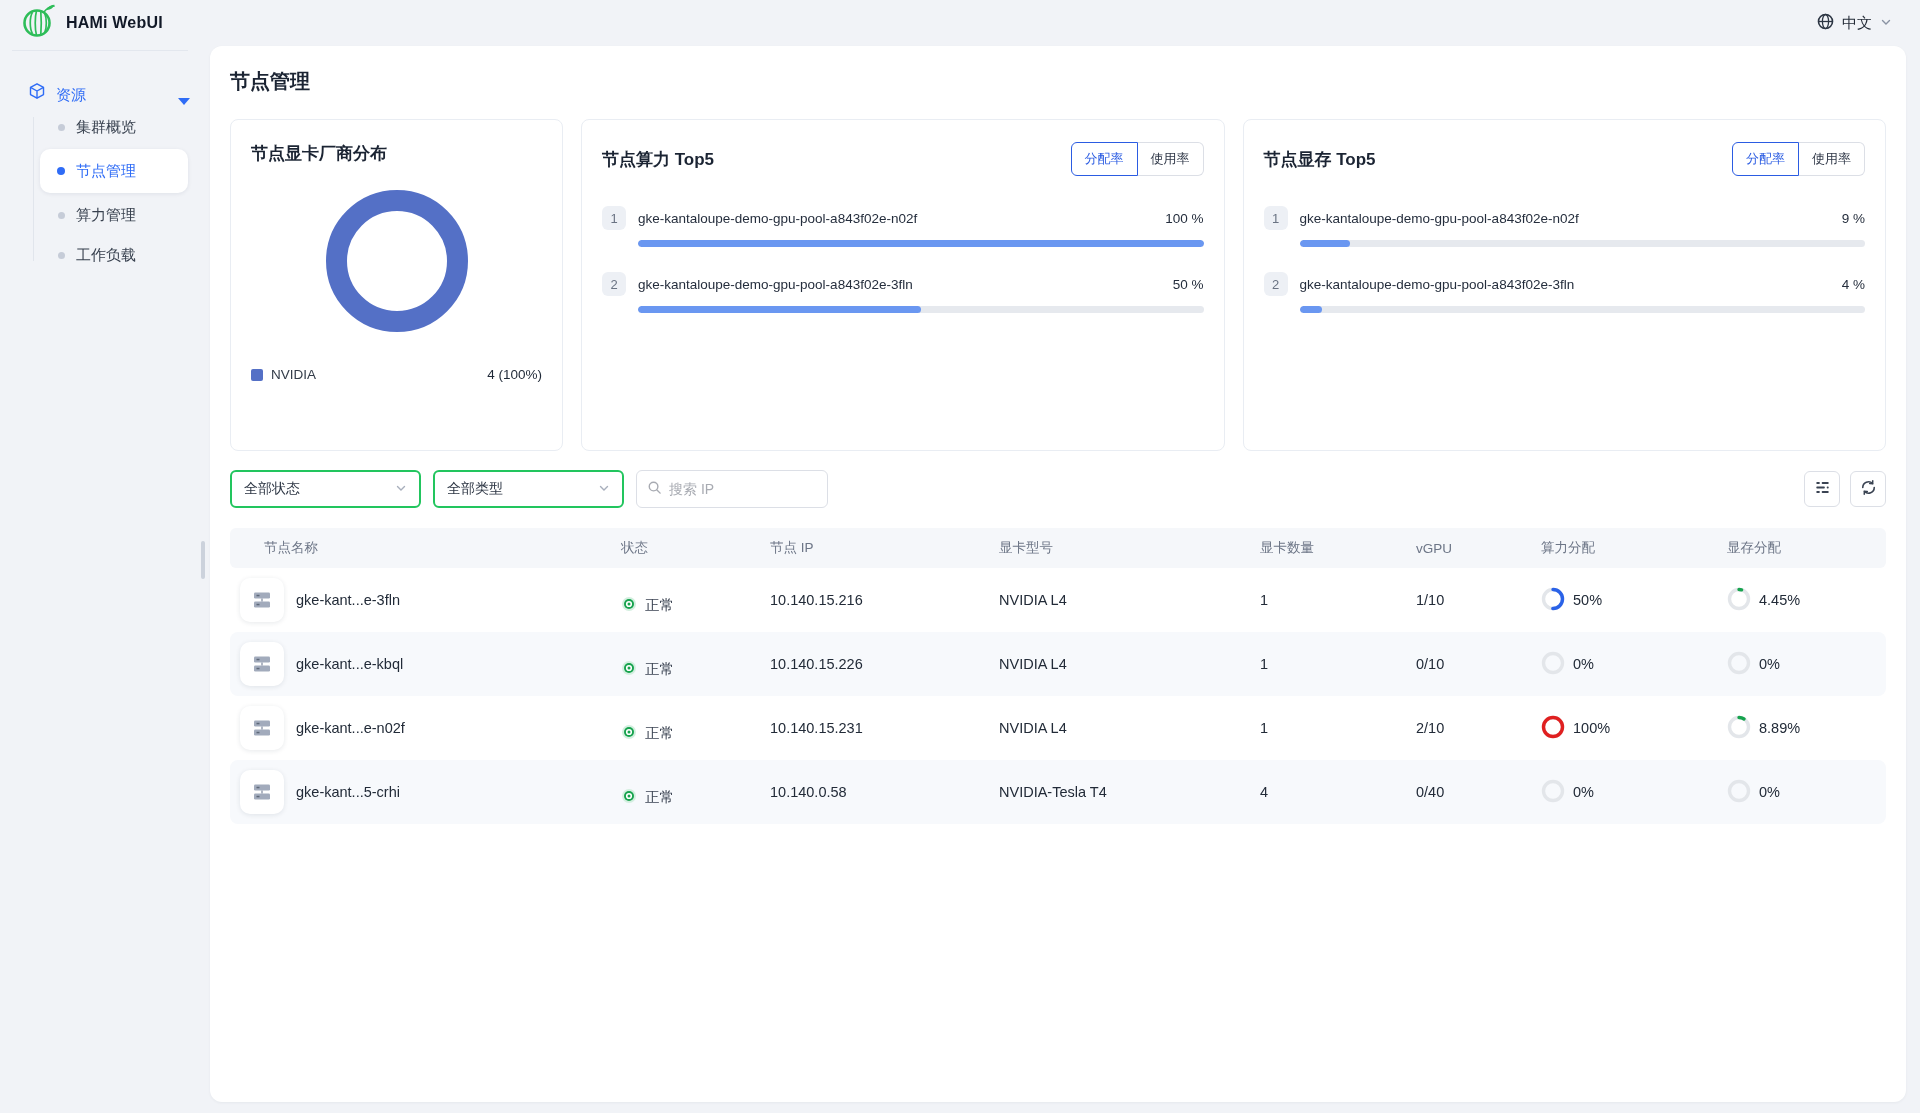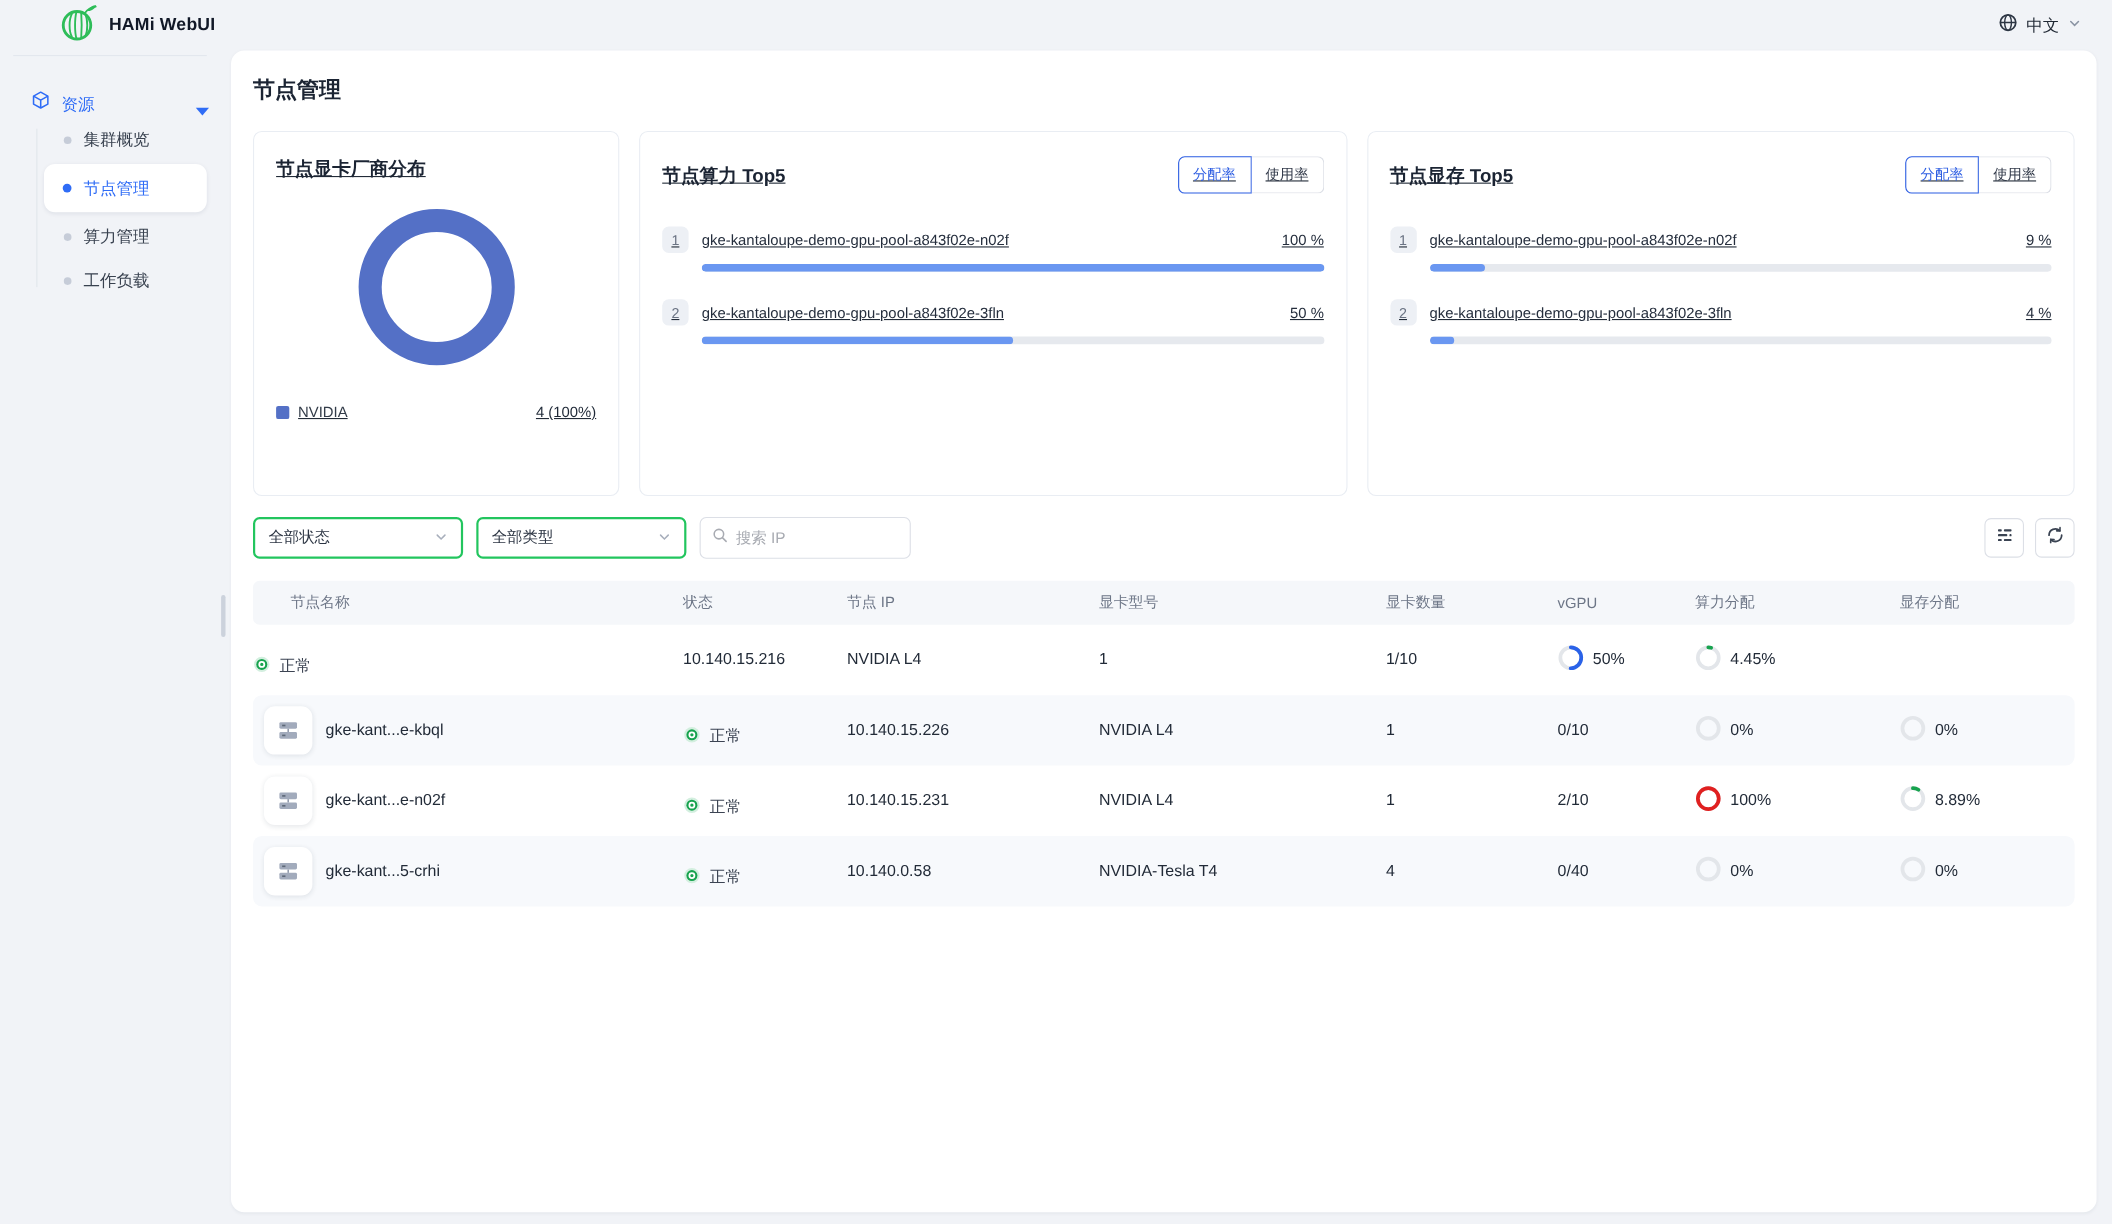--- a/index.html
+++ b/index.html
@@ -2,21 +2,21 @@
 <html><head>
 <meta charset="utf-8">
 <style>
   * { box-sizing: border-box; margin: 0; padding: 0; }
   html,body { width:1920px; height:1113px; }
   body {
     font-family: "Liberation Sans", "DejaVu Sans", sans-serif;
     background:#f1f3f7; color:#222b38; overflow:hidden; position:relative;
   }
   
-  .topbar { height:46px; display:flex; align-items:center; padding:0 28px 0 20px;margin-left:33px; }
+  .topbar { height:46px; display:flex; align-items:center; padding:0 28px 0 20px; }
   .brand { display:flex; align-items:center; gap:10px; }
   .brand-title { font-size:16px; font-weight:700; color:#111827; letter-spacing:.2px; }
   .lang { margin-left:auto; display:flex; align-items:center; gap:8px; cursor:pointer; }
   .lang-label { font-size:15px; color:#1f2733; }
   
   .layout { display:flex; align-items:flex-start; }
   .sidebar { width:210px; flex:none; }
   .side-divider { border-top:1px solid #e3e7ee; margin:4px 22px 10px 12px; }
   .nav-group { display:flex; align-items:flex-end; height:44px; padding:0 20px 0 28px; gap:10px; cursor:pointer;font-family:Liberation Mono, monospace; }
   .nav-group-label { font-size:15px; font-weight:500; color:#2f6cf6; }
@@ -26,21 +26,21 @@
   .nav-item { position:relative; height:40px; display:flex; align-items:center; padding-left:48px; font-size:15px; color:#38414f; cursor:pointer; }
   .nav-item .nav-dot { position:absolute; left:30px; width:7px; height:7px; border-radius:50%; background:#c6ccd8; }
   .nav-item.active { height:44px; margin:2px 22px 2px 12px; padding-left:36px; background:#fff; border-radius:10px; box-shadow:0 1px 4px rgba(15,30,60,.08); color:#2f6cf6; }
   .nav-item.active .nav-dot { left:17px; width:8px; height:8px; background:#2f6cf6; }
   
   .panel { width:1696px; height:1056px; margin-right:14px; background:#fff; border-radius:12px; box-shadow:0 1px 3px rgba(20,35,60,.05); padding:18px 20px 0 20px; }
   .page-title { font-size:20px; font-weight:600; color:#1b2433; margin:4px 0 24px 0; }
   .collapse-handle { position:absolute; left:201px; top:541px; width:4px; height:38px; border-radius:2px; background:#ccd2dc; cursor:col-resize; }
   
   .cards { display:flex; gap:18px; }
-  .card { background:#fff; border:1px solid #e9edf3; border-radius:8px; height:332px; padding:22px 20px;text-decoration:underline; }
+  .card { background:#fff; border:1px solid #e9edf3; border-radius:8px; height:332px; padding:22px 20px; }
   .card-vendor { width:333px; flex:none; }
   .card-top5 { flex:1; min-width:0; }
   .card-title { font-size:17px; font-weight:600; color:#1b2433; }
   .donut-wrap { height:180px; display:flex; align-items:center; justify-content:center; margin-top:6px; }
   .legend-row { display:flex; align-items:center; margin-top:16px; }
   .legend-swatch { width:12px; height:12px; border-radius:2px; background:#5470c6; }
   .legend-label { margin-left:8px; font-size:13.5px; color:#333c49; }
   .legend-value { margin-left:auto; font-size:13.5px; color:#1f2937; }
   .card-head { display:flex; align-items:center; justify-content:space-between; }
   .seg { display:inline-flex; }
@@ -289,20 +289,32 @@
         <div class="th">状态</div>
         <div class="th">节点 IP</div>
         <div class="th">显卡型号</div>
         <div class="th">显卡数量</div>
         <div class="th">vGPU</div>
         <div class="th">算力分配</div>
         <div class="th">显存分配</div>
       </div>
       <div id="t-body">
           <div class="t-row">
+            <div class="cell-name">
+              <span class="node-ic">
+                <svg width="22" height="22" viewBox="0 0 22 22">
+                  <rect x="3" y="3.5" width="16" height="6" rx="1.3" fill="#a2abbc"></rect>
+                  <rect x="3" y="12.5" width="16" height="6" rx="1.3" fill="#a2abbc"></rect>
+                  <rect x="5.5" y="5.8" width="3" height="1.5" fill="#5d6878"></rect>
+                  <rect x="5.5" y="14.8" width="3" height="1.5" fill="#5d6878"></rect>
+                  <rect x="10.3" y="9.5" width="1.4" height="3" fill="#8f99ab"></rect>
+                </svg>
+              </span>
+              <span class="nm">gke-kant...e-3fln</span>
+            </div>
             <div class="cell-status">
               <span><svg width="16" height="16" viewBox="0 0 16 16">
                   <circle cx="8" cy="8" r="7" fill="#d3efdf"></circle>
                   <circle cx="8" cy="8" r="5" fill="#17a34e"></circle>
                   <circle cx="8" cy="8" r="2.3" fill="none" stroke="#ffffff" stroke-width="1.6"></circle>
                 </svg></span>
               <span class="st">正常</span>
             </div>
             <div class="cell-ip">10.140.15.216</div>
             <div class="cell-model">NVIDIA L4</div>

